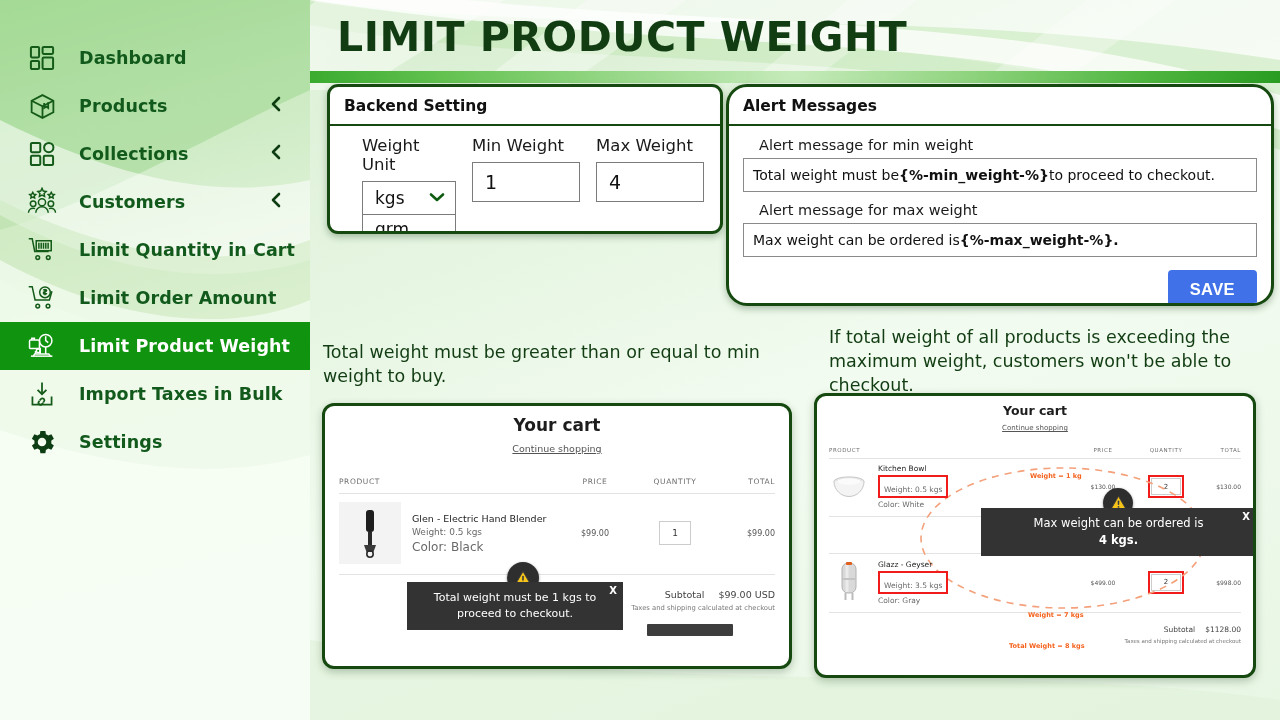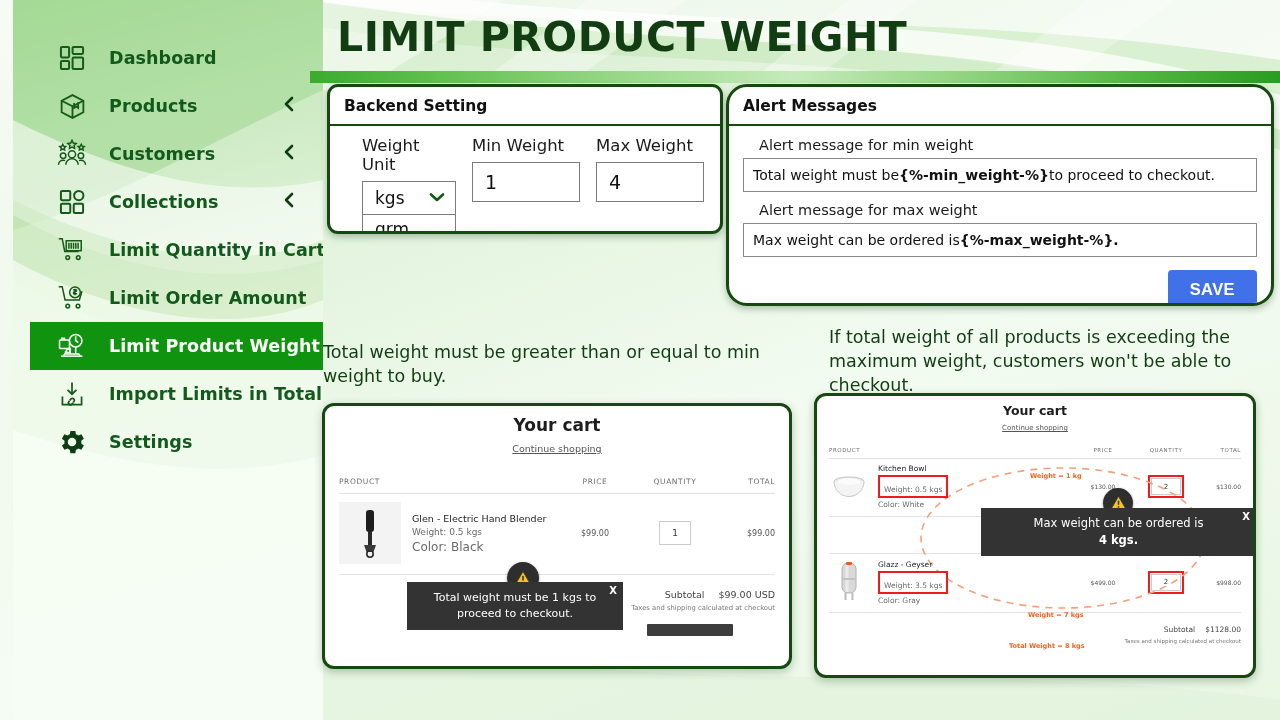--- a/index.html
+++ b/index.html
@@ -14,24 +14,23 @@
   #bg {
     position:absolute; inset:0;
     background:
       linear-gradient(115deg, rgba(255,255,255,.85) 0%, rgba(255,255,255,0) 28%),
       linear-gradient(160deg,#cde9c3 0%,#e4f4df 32%,#f2fbf0 58%,#e8f6e4 100%);
   }
   #bg svg { position:absolute; inset:0; width:100%; height:100%; }
 
   
   #sidebar {
-    position:absolute; left:13px; top:0; width:310px; height:720px;
+    position:absolute; left:0; top:0; width:310px; height:720px;
     background:linear-gradient(165deg,#a9dd9b 0%,#c9e9bf 18%,#e6f5e0 46%,#eef9ea 66%,#f4fcf2 100%);
     overflow:hidden;
-    padding-left:17px;
   }
   #sidebar .swoosh { position:absolute; inset:0; width:100%; height:100%; }
   .nav { position:relative; z-index:2; padding-top:34px; }
   .nav-item {
     display:flex; align-items:center; height:48px;
     padding-left:22px; position:relative; cursor:pointer;
     margin-bottom:0;
   }
   .nav-item + .nav-item { margin-top:0px; }
   .nav-ico { width:40px; height:34px; flex:0 0 40px; display:flex; align-items:center; justify-content:center; }
@@ -217,20 +216,37 @@
       <span class="nav-label">Products</span>
       <span class="nav-chev">
         <svg width="16" height="20" viewBox="0 0 16 20" fill="none" stroke="#0f3d12" stroke-width="2.6" stroke-linecap="round" stroke-linejoin="round">
           <path d="M11 4 5 10l6 6"></path>
         </svg>
       </span>
     </div>
 
     <div class="nav-item">
       <span class="nav-ico">
+        <svg width="28" height="28" viewBox="0 0 24 24" fill="none" stroke="#145a18" stroke-width="1.7">
+          <rect x="2.5" y="2.5" width="8" height="8" rx="1"></rect>
+          <circle cx="17.8" cy="6.5" r="4"></circle>
+          <rect x="2.5" y="13.5" width="8" height="8" rx="1"></rect>
+          <rect x="13.5" y="13.5" width="8" height="8" rx="1"></rect>
+        </svg>
+      </span>
+      <span class="nav-label">Collections</span>
+      <span class="nav-chev">
+        <svg width="16" height="20" viewBox="0 0 16 20" fill="none" stroke="#0f3d12" stroke-width="2.6" stroke-linecap="round" stroke-linejoin="round">
+          <path d="M11 4 5 10l6 6"></path>
+        </svg>
+      </span>
+    </div>
+
+    <div class="nav-item">
+      <span class="nav-ico">
         <svg width="30" height="30" viewBox="0 0 26 26" fill="none" stroke="#145a18" stroke-width="1.3">
           <path d="M13 1.2l1.1 2.3 2.5.35-1.8 1.75.43 2.5L13 6.95l-2.23 1.17.43-2.5L9.4 3.87l2.5-.35Z"></path>
           <path d="M5 4.6l.8 1.6 1.8.26-1.3 1.25.3 1.78L5 8.66 3.4 9.49l.3-1.78L2.4 6.46l1.8-.26Z"></path>
           <path d="M21 4.6l.8 1.6 1.8.26-1.3 1.25.3 1.78L21 8.66l-1.6.83.3-1.78-1.3-1.25 1.8-.26Z"></path>
           <circle cx="13" cy="13.2" r="3.1"></circle>
           <circle cx="5.3" cy="14.6" r="2.4"></circle>
           <circle cx="20.7" cy="14.6" r="2.4"></circle>
           <path d="M7.6 22.4c0-3 2.4-5.2 5.4-5.2s5.4 2.2 5.4 5.2"></path>
           <path d="M1.3 22.4c0-2.4 1.8-4 4-4 .6 0 1.2.1 1.7.3"></path>
           <path d="M24.7 22.4c0-2.4-1.8-4-4-4-.6 0-1.2.1-1.7.3"></path>
@@ -239,37 +255,20 @@
       <span class="nav-label">Customers</span>
       <span class="nav-chev">
         <svg width="16" height="20" viewBox="0 0 16 20" fill="none" stroke="#0f3d12" stroke-width="2.6" stroke-linecap="round" stroke-linejoin="round">
           <path d="M11 4 5 10l6 6"></path>
         </svg>
       </span>
     </div>
 
     <div class="nav-item">
       <span class="nav-ico">
-        <svg width="28" height="28" viewBox="0 0 24 24" fill="none" stroke="#145a18" stroke-width="1.7">
-          <rect x="2.5" y="2.5" width="8" height="8" rx="1"></rect>
-          <circle cx="17.8" cy="6.5" r="4"></circle>
-          <rect x="2.5" y="13.5" width="8" height="8" rx="1"></rect>
-          <rect x="13.5" y="13.5" width="8" height="8" rx="1"></rect>
-        </svg>
-      </span>
-      <span class="nav-label">Collections</span>
-      <span class="nav-chev">
-        <svg width="16" height="20" viewBox="0 0 16 20" fill="none" stroke="#0f3d12" stroke-width="2.6" stroke-linecap="round" stroke-linejoin="round">
-          <path d="M11 4 5 10l6 6"></path>
-        </svg>
-      </span>
-    </div>
-
-    <div class="nav-item">
-      <span class="nav-ico">
         <svg width="30" height="28" viewBox="0 0 26 24" fill="none" stroke="#145a18" stroke-width="1.3">
           <path d="M1.5 2.2h3l2.2 11h12.1"></path>
           <rect x="8" y="4" width="13" height="8.6"></rect>
           <path d="M10.3 5.7v5.2M12.3 5.7v5.2M14.3 5.7v5.2M16.3 5.7v5.2M18.3 5.7v5.2"></path>
           <circle cx="9.3" cy="18.6" r="1.6"></circle>
           <circle cx="18.4" cy="18.6" r="1.6"></circle>
         </svg>
       </span>
       <span class="nav-label">Limit Quantity in Cart</span>
     </div>
@@ -306,21 +305,21 @@
     <div class="nav-item">
       <span class="nav-ico">
         <svg width="28" height="28" viewBox="0 0 24 24" fill="none" stroke="#145a18" stroke-width="1.5">
           <path d="M12 2.2v9.6"></path>
           <path d="M8.2 8.4 12 12.2l3.8-3.8"></path>
           <path d="M3.8 14.2v6.8h16.4v-6.8"></path>
           <path d="M10 17.4l1.2-1.2a1.7 1.7 0 0 1 2.4 2.4l-.6.6"></path>
           <path d="M13 19.6l-1.2 1.2a1.7 1.7 0 0 1-2.4-2.4l.6-.6"></path>
         </svg>
       </span>
-      <span class="nav-label">Import Limits in Total</span>
+      <span class="nav-label">Import Taxes in Bulk</span>
     </div>
 
     <div class="nav-item">
       <span class="nav-ico">
         <svg width="30" height="30" viewBox="0 0 24 24" fill="#0d3d12">
           <path d="M19.4 13.1a7.8 7.8 0 0 0 0-2.2l2.1-1.6-2-3.5-2.5 1a7.6 7.6 0 0 0-1.9-1.1l-.4-2.6h-4l-.4 2.6c-.7.3-1.3.6-1.9 1.1l-2.5-1-2 3.5 2.1 1.6a7.8 7.8 0 0 0 0 2.2l-2.1 1.6 2 3.5 2.5-1c.6.5 1.2.8 1.9 1.1l.4 2.6h4l.4-2.6c.7-.3 1.3-.6 1.9-1.1l2.5 1 2-3.5ZM12 15.4A3.4 3.4 0 1 1 15.4 12 3.4 3.4 0 0 1 12 15.4Z"></path>
         </svg>
       </span>
       <span class="nav-label">Settings</span>
     </div>

